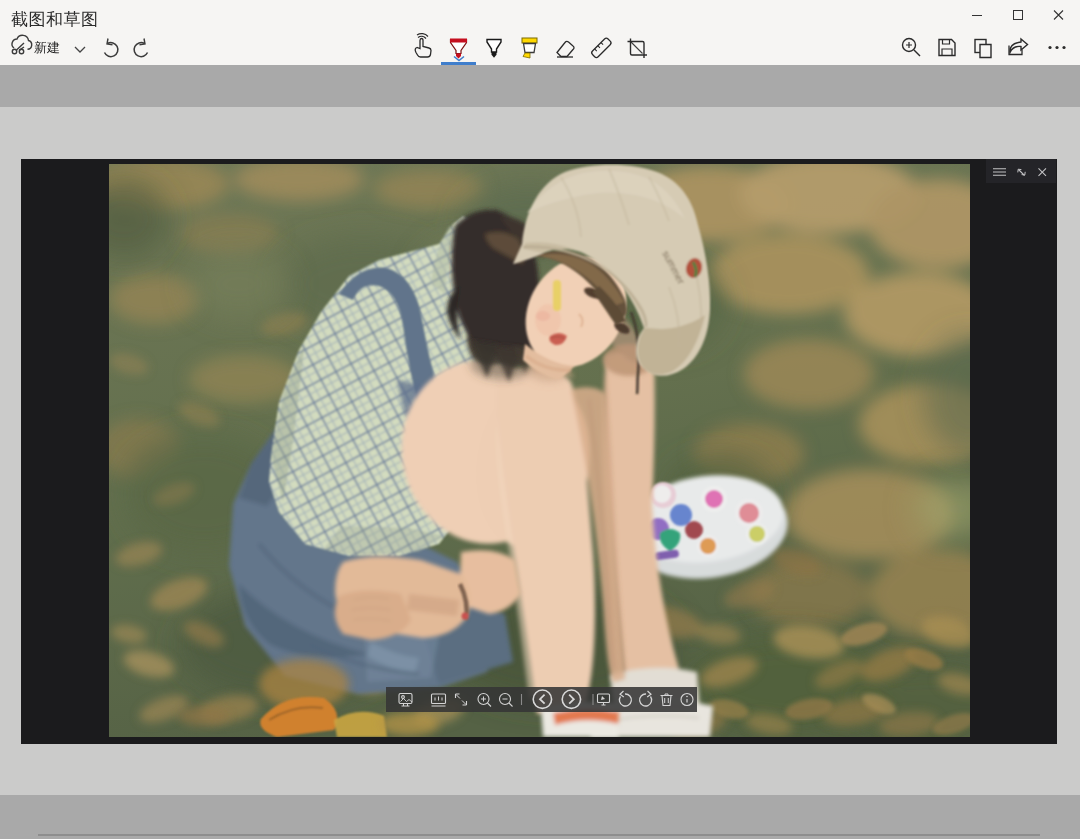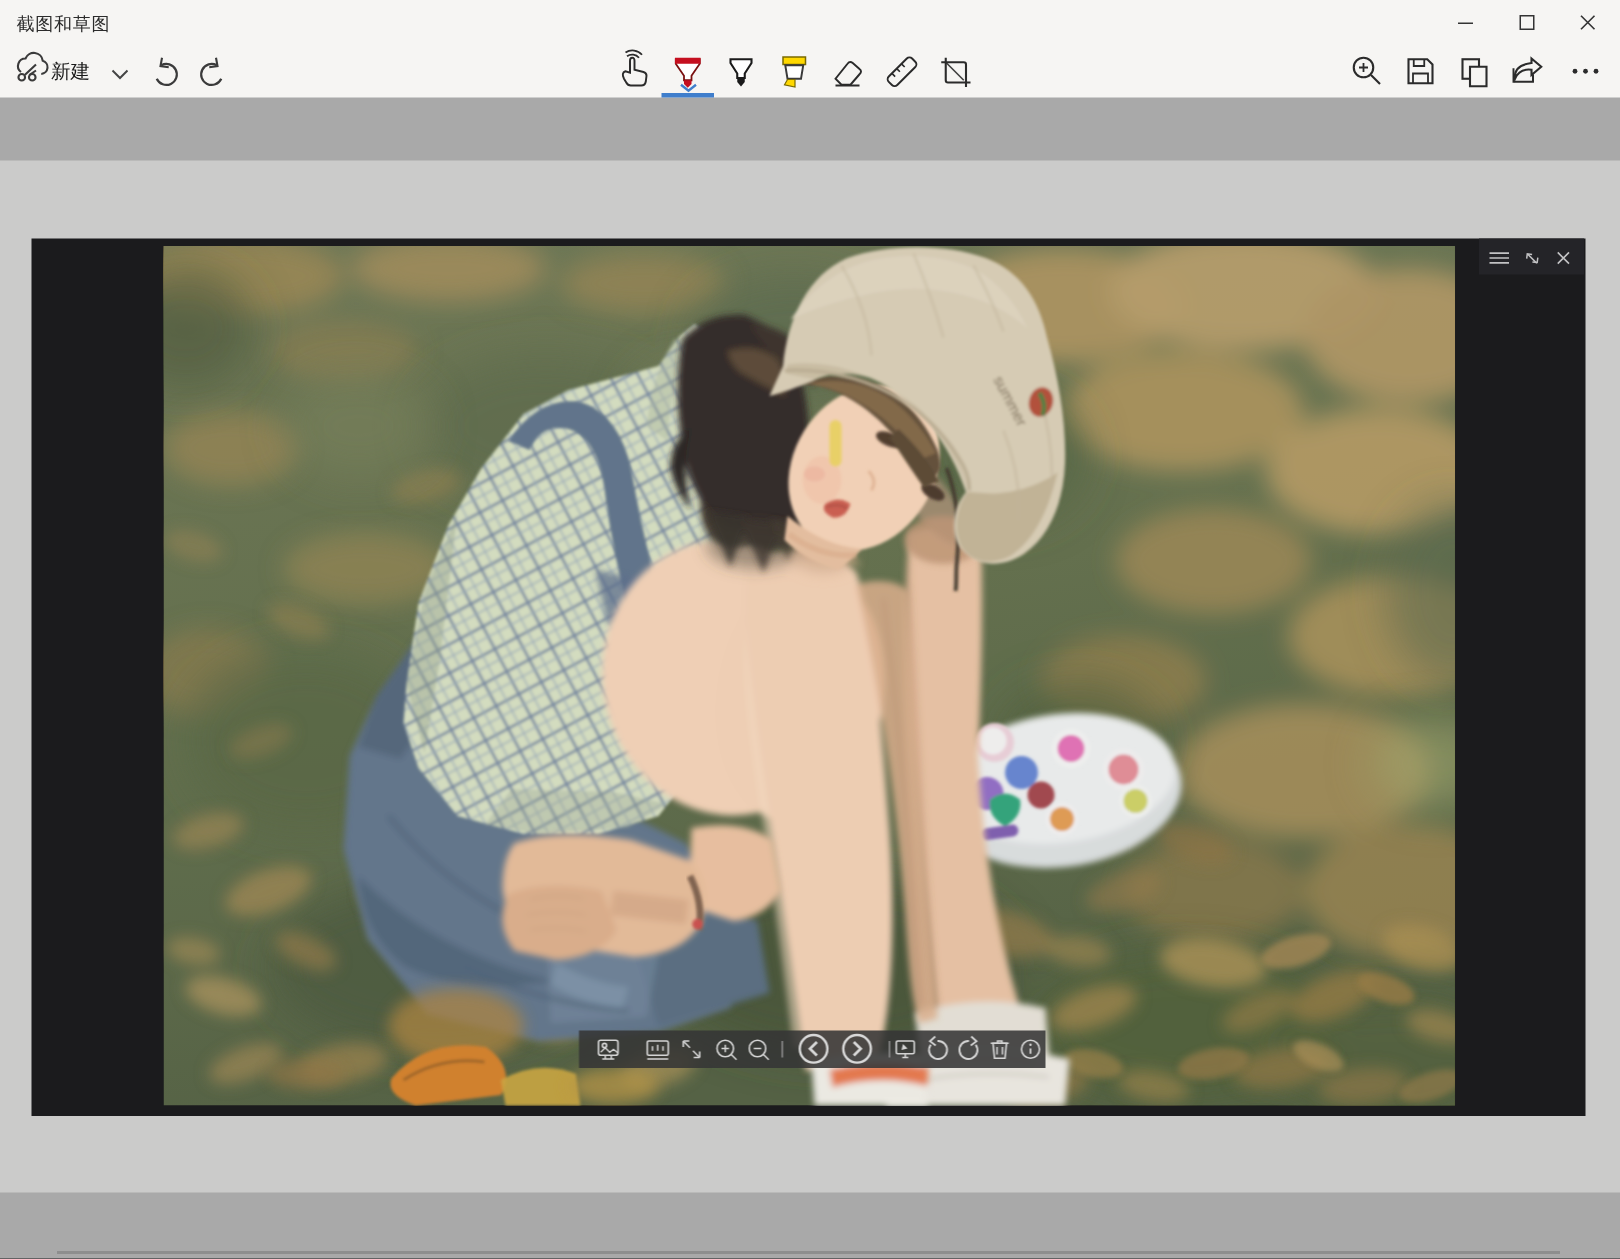--- a/index.html
+++ b/index.html
@@ -1,21 +1,21 @@
 <!DOCTYPE html>
 <html><head>
 <meta charset="utf-8">
 <style>
   * { margin:0; padding:0; box-sizing:border-box; }
   html,body { width:1080px; height:839px; overflow:hidden; font-family:"Liberation Sans", sans-serif; }
   body { position:relative; background:#a9a9a9; }
   .abs { position:absolute; }
   
   #titlebar { left:0; top:0; width:1080px; height:30px; background:#f6f5f3; }
-  #apptitle { left:11px; top:8px; font-size:12px; color:#2b2b2b; letter-spacing:0.5px;}
+  #apptitle { left:11px; top:8px; font-size:17px; color:#2b2b2b; letter-spacing:0.5px;}
   #toolbar { left:0; top:30px; width:1080px; height:35px; background:#f6f5f3; }
   #selline { left:441px; top:62px; width:35px; height:3px; background:#3f7ecc; }
   
   #shot { left:0; top:107px; width:1080px; height:688px; background:#cbcbca; }
   #botline { left:38px; top:834px; width:1002px; height:2px; background:#8e8e8e; }
   
   #viewer { left:21px; top:159px; width:1036px; height:585px; background:#1b1b1d; }
   #vtoppanel { left:986px; top:159px; width:70px; height:24px; background:#242428; }
   #photo { left:109px; top:164px; width:861px; height:573px; }
   #vbar { left:386px; top:687px; width:311px; height:25px; background:rgba(54,54,54,0.88); display:flex; align-items:center; }

